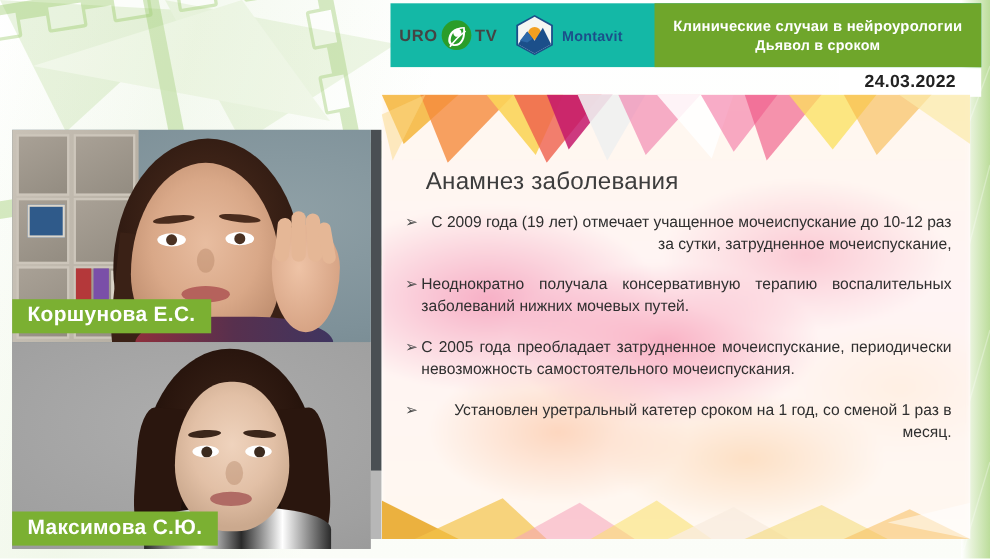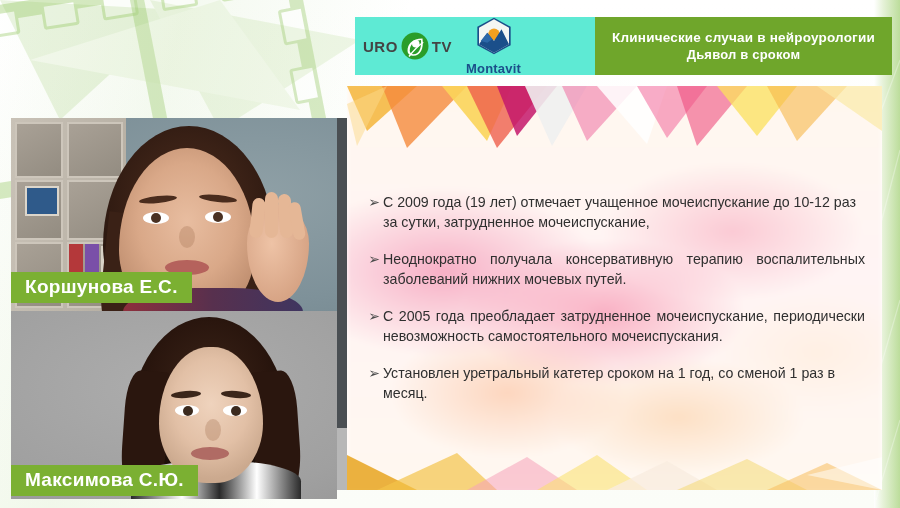--- a/index.html
+++ b/index.html
@@ -45,30 +45,30 @@
 
   
   .right-edge{
     position:absolute;right:0;top:0;width:26px;height:508px;
     background:linear-gradient(90deg,#ffffff 0%,#e6f2d8 35%,#bcdd9b 100%);
   }
   .right-edge-lines{position:absolute;right:0;top:0;width:26px;height:508px;opacity:.45;}
 
   
   .header-banner{
-    position:absolute;left:355px;top:17px;width:537px;height:58px;
-    background:#5eead4;
+    position:absolute;left:355px;top:3px;width:537px;height:58px;
+    background:#14b8a6;
   }
   .logo-wrap{
     position:absolute;left:0;top:0;height:58px;display:flex;align-items:center;gap:14px;padding-left:8px;
   }
   .urotv{display:flex;align-items:center;gap:2px;}
   .urotv .txt{font-size:15px;font-weight:700;color:#444;letter-spacing:.5px;}
   .urotv .mark{width:30px;height:30px;}
-  .montavit{display:flex;align-items:center;gap:5px;flex-direction:column;}
+  .montavit{display:flex;align-items:center;gap:5px;}
   .montavit .hex{width:40px;height:40px;}
   .montavit .name{font-size:13px;font-weight:700;color:#1b4f8a;letter-spacing:.2px;}
 
   .header-green{
     position:absolute;left:240px;top:0;width:297px;height:58px;
     background:#6fa62b;display:flex;flex-direction:column;align-items:center;justify-content:center;
     text-align:center;
   }
   .header-green .l1,.header-green .l2{
     color:#ffffff;font-weight:700;font-size:13.5px;line-height:17px;letter-spacing:.2px;
@@ -159,21 +159,21 @@
   .slide-title{
     position:absolute;left:40px;top:66px;font-size:22px;color:#3d3d3d;letter-spacing:.2px;
   }
   .bullets{position:absolute;left:18px;top:106px;width:500px;}
   .bullet{display:flex;align-items:flex-start;margin-bottom:17px;}
   .bullet .arw{
     width:18px;flex:0 0 18px;font-size:14px;color:#4c4c4c;line-height:20px;text-align:center;
     font-family:"DejaVu Sans", sans-serif;
   }
   .bullet .txt{
-    font-size:14.2px;line-height:20px;color:#2f2f2f;flex:1;
+    font-size:14.2px;line-height:20px;color:#2f2f2f;flex:1;text-align:right;
   }
   .bullet .txt.just{text-align:justify;text-justify:inter-word;}
 
   
   .grey-strip{position:absolute;left:337px;top:118px;width:10px;height:310px;background:#4a4f53;}
   .grey-strip2{position:absolute;left:337px;top:428px;width:10px;height:62px;background:#b7b7b7;}
 </style>
 </head>
 <body>
 
@@ -242,20 +242,23 @@
       </div>
 
     </div>
 
     <div class="header-green">
       <div class="l1">Клинические случаи в нейроурологии</div>
       <div class="l2">Дьявол в сроком</div>
     </div>
   </div>
 
+  <div class="date-chip">
+    <span>24.03.2022</span>
+  </div>
 
   <div class="grey-strip"></div>
   <div class="grey-strip2"></div>
 
   <div class="vid vid-2">
     <div class="scene2-wall"></div>
     <div class="hair2"></div>
     <div class="hair2l"></div>
     <div class="hair2r"></div>
     <div class="body2"></div>
@@ -347,20 +350,21 @@
         <polygon points="30,55 110,18 150,55" fill="#f3c34a" opacity=".7"></polygon>
         <polygon points="120,55 180,22 230,55" fill="#f6a2ba" opacity=".55"></polygon>
         <polygon points="190,55 250,20 300,55" fill="#f9e06a" opacity=".55"></polygon>
         <polygon points="260,55 320,26 370,55" fill="#f9ece0" opacity=".8"></polygon>
         <polygon points="330,55 400,24 460,55" fill="#f4d86a" opacity=".5"></polygon>
         <polygon points="420,55 480,28 535,55" fill="#f7bd5c" opacity=".55"></polygon>
         <polygon points="460,40 535,22 535,55" fill="#ffffff" opacity=".5"></polygon>
       </svg>
     </div>
 
+    <div class="slide-title">Анамнез заболевания</div>
 
     <div class="bullets">
       <div class="bullet">
         <span class="arw">➢</span>
         <span class="txt">С 2009 года (19 лет) отмечает учащенное мочеиспускание до 10-12 раз за сутки, затрудненное мочеиспускание,</span>
       </div>
       <div class="bullet">
         <span class="arw">➢</span>
         <span class="txt just">Неоднократно получала консервативную терапию воспалительных заболеваний нижних мочевых путей.</span>
       </div>

